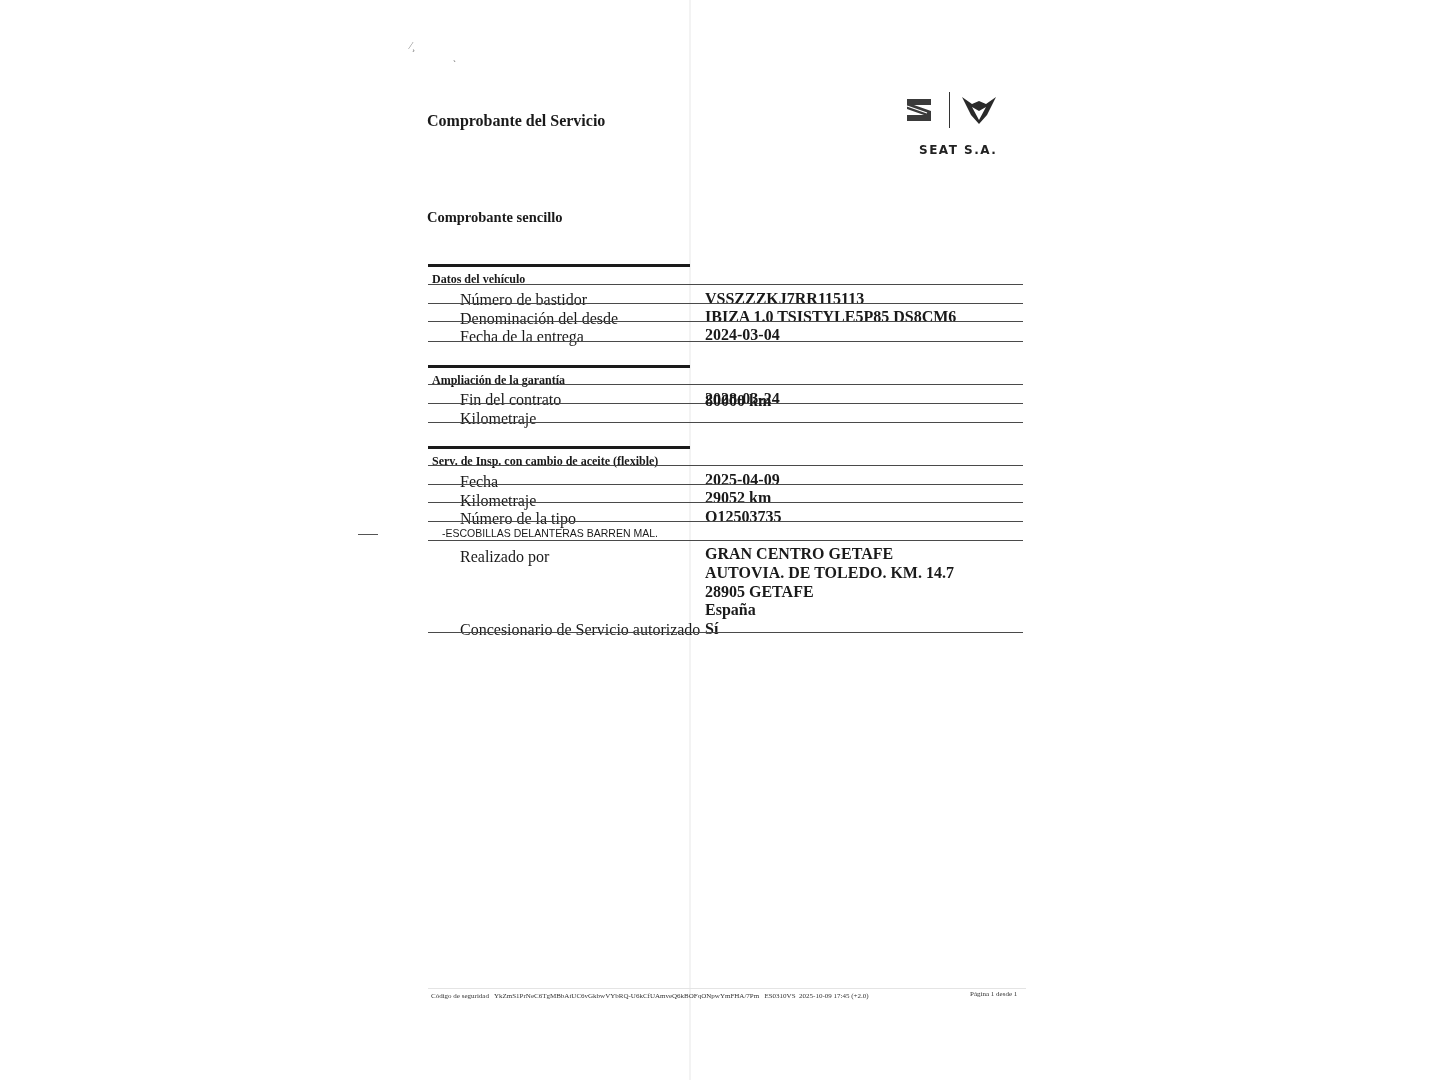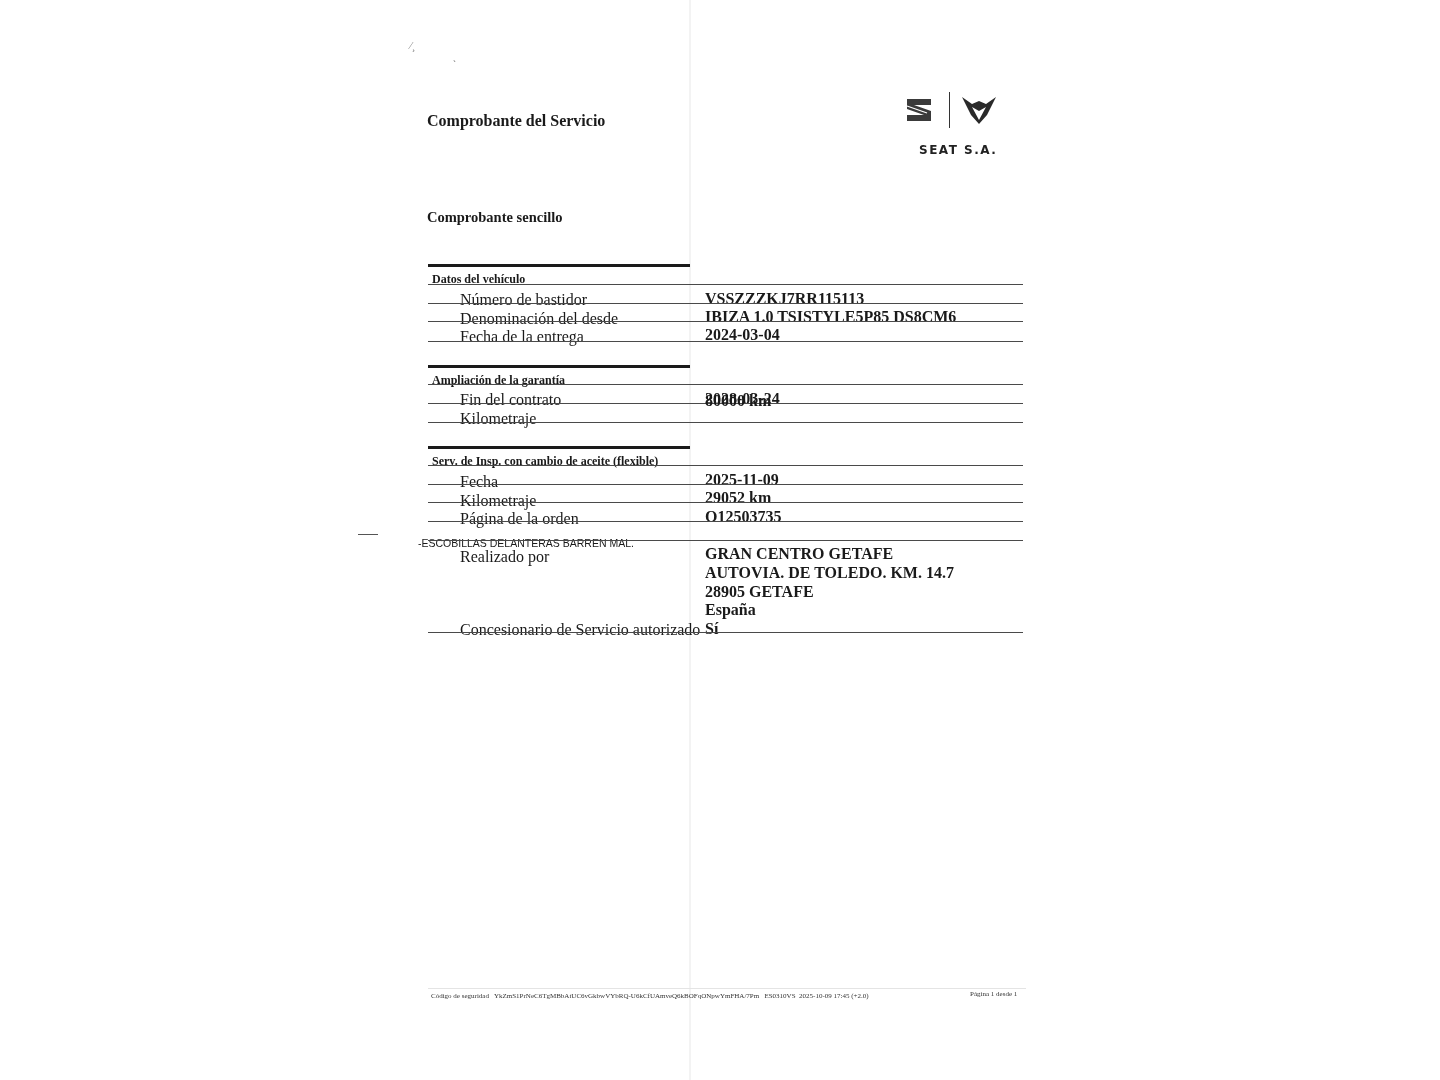--- a/index.html
+++ b/index.html
@@ -16,21 +16,21 @@
   .logo { position:absolute; left:900px; top:92px; width:100px; height:70px; }
   .logo .divider { position:absolute; left:49px; top:0; width:1px; height:36px; background:#333; }
   .logo .brand { position:absolute; left:19px; top:51px; font-family:"DejaVu Sans", sans-serif;
                  font-size:12px; font-weight:bold; letter-spacing:1.5px; color:#222; }
 
   .section-rule { position:absolute; left:428px; width:262px; height:3px; background:#1a1a1a; }
   .line { position:absolute; left:428px; width:595px; height:1px; background:#4a4a4a; }
   .sec-head { position:absolute; left:432px; font-size:12px; font-weight:bold; }
   .lbl { position:absolute; left:460px; font-size:16px; }
   .val { position:absolute; left:705px; font-size:16px;font-weight:bold; }
-  .note { position:absolute; left:418px; font-family:"Liberation Sans", sans-serif; font-size:10.5px;margin-top:10px; }
+  .note { position:absolute; left:442px; font-family:"Liberation Sans", sans-serif; font-size:10.5px; }
 
   .footer { position:absolute; top:992px; font-size:7px; color:#333; white-space:nowrap; }
   .footer-line { position:absolute; left:428px; top:988px; width:598px; height:1px; background:#e4e4e4; }
 </style>
 </head>
 <body>
 
 <div class="fold"></div>
 <div class="scan-mark">⁄¸</div>
 <div class="scan-mark2">ˏ</div>
@@ -72,26 +72,26 @@
 <div class="val" style="top:390px">2028-03-24</div>
 <div class="line" style="top:403px"></div>
 <div class="lbl" style="top:410px">Kilometraje</div>
 <div class="val" style="top:392px">80000 km</div>
 <div class="line" style="top:422px"></div>
 
 <div class="section-rule" style="top:446px"></div>
 <div class="sec-head" style="top:454px">Serv. de Insp. con cambio de aceite (flexible)</div>
 <div class="line" style="top:465px"></div>
 <div class="lbl" style="top:473px">Fecha</div>
-<div class="val" style="top:471px">2025-11-09</div>
+<div class="val" style="top:471px">2025-04-09</div>
 <div class="line" style="top:484px"></div>
 <div class="lbl" style="top:492px">Kilometraje</div>
 <div class="val" style="top:489px">29052 km</div>
 <div class="line" style="top:502px"></div>
-<div class="lbl" style="top:510px">Página de la orden</div>
+<div class="lbl" style="top:510px">Número de la tipo</div>
 <div class="val" style="top:508px">O12503735</div>
 <div class="line" style="top:521px"></div>
 <div class="note" style="top:527px">-ESCOBILLAS DELANTERAS BARREN MAL.</div>
 <div class="line" style="top:540px"></div>
 
 <div class="lbl" style="top:548px">Realizado por</div>
 <div class="val" style="top:545px">GRAN CENTRO GETAFE</div>
 <div class="val" style="top:564px">AUTOVIA. DE TOLEDO. KM. 14.7</div>
 <div class="val" style="top:583px">28905 GETAFE</div>
 <div class="val" style="top:601px">España</div>

